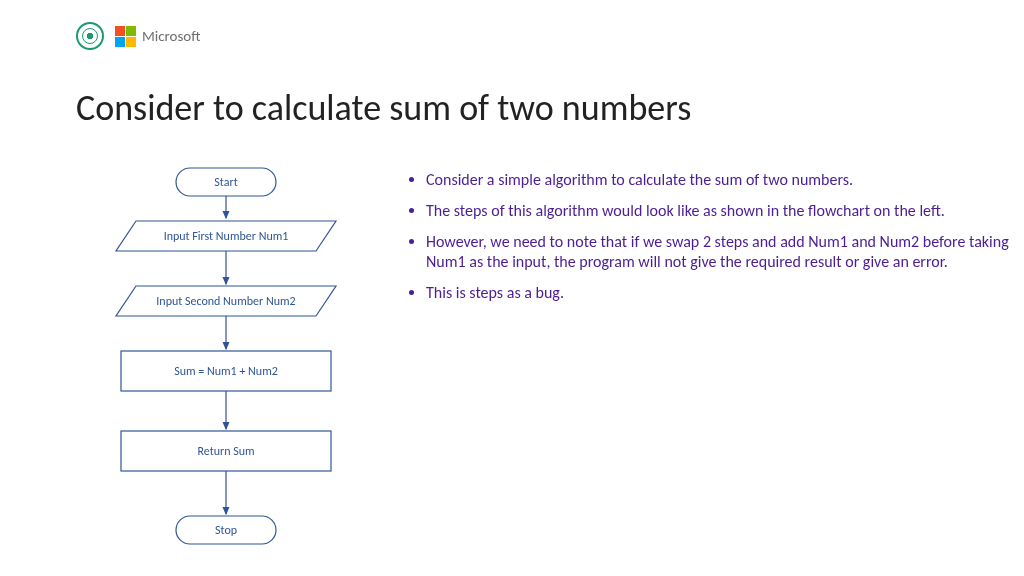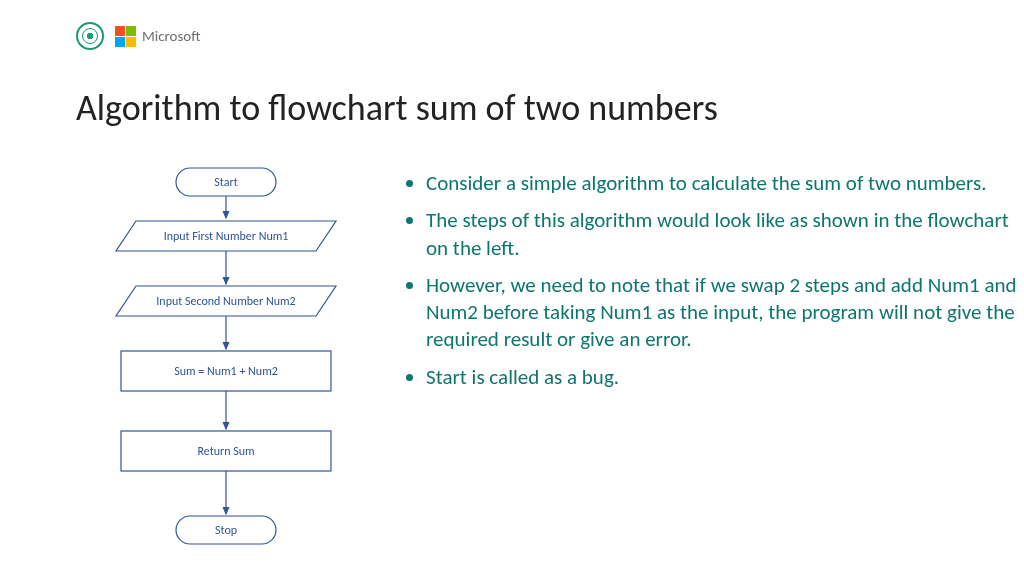--- a/index.html
+++ b/index.html
@@ -79,23 +79,23 @@
   .bullets {
     flex: 1;
     padding-left: 30px;
     padding-top: 4px;
   }
   .bullets ul {
     list-style: disc;
     padding-left: 20px;
   }
   .bullets li {
-    font-size: 21px;
+    font-size: 16px;
     line-height: 1.3;
-    color: #0f766e;
+    color: #4c1d95;
     margin-bottom: 10px;
   }
   svg { display:block; }
   .fc-shape {
     fill: #ffffff;
     stroke: #2f5597;
     stroke-width: 1.2;
   }
   .fc-text {
     fill: #2f5597;
@@ -120,21 +120,21 @@
     <div class="ms-squares">
       <span></span>
         <span></span>
         <span></span>
         <span></span>
     </div>
     <span class="ms-text">Microsoft</span>
   </div>
 </div>
 
-<h1 class="title">Algorithm to flowchart sum of two numbers</h1>
+<h1 class="title">Consider to calculate sum of two numbers</h1>
 
 <div class="content">
 
   <div class="flowchart">
     <svg width="300" height="420" viewBox="0 0 300 420">
       <defs>
         <marker id="arrowhead" markerWidth="8" markerHeight="8" refX="6" refY="3" orient="auto">
           <path d="M0,0 L7,3 L0,6 Z" fill="#2f5597"></path>
         </marker>
       </defs>
@@ -162,17 +162,17 @@
       <rect class="fc-shape" x="100" y="350" rx="14" ry="14" width="100" height="28"></rect>
       <text class="fc-text" x="150" y="365">Stop</text>
     </svg>
   </div>
 
   <div class="bullets">
     <ul>
       <li>Consider a simple algorithm to calculate the sum of two numbers.</li>
       <li>The steps of this algorithm would look like as shown in the flowchart on the left.</li>
       <li>However, we need to note that if we swap 2 steps and add Num1 and Num2 before taking Num1 as the input, the program will not give the required result or give an error.</li>
-      <li>Start is called as a bug.</li>
+      <li>This is steps as a bug.</li>
     </ul>
   </div>
 
 </div>
 
 </body></html>

